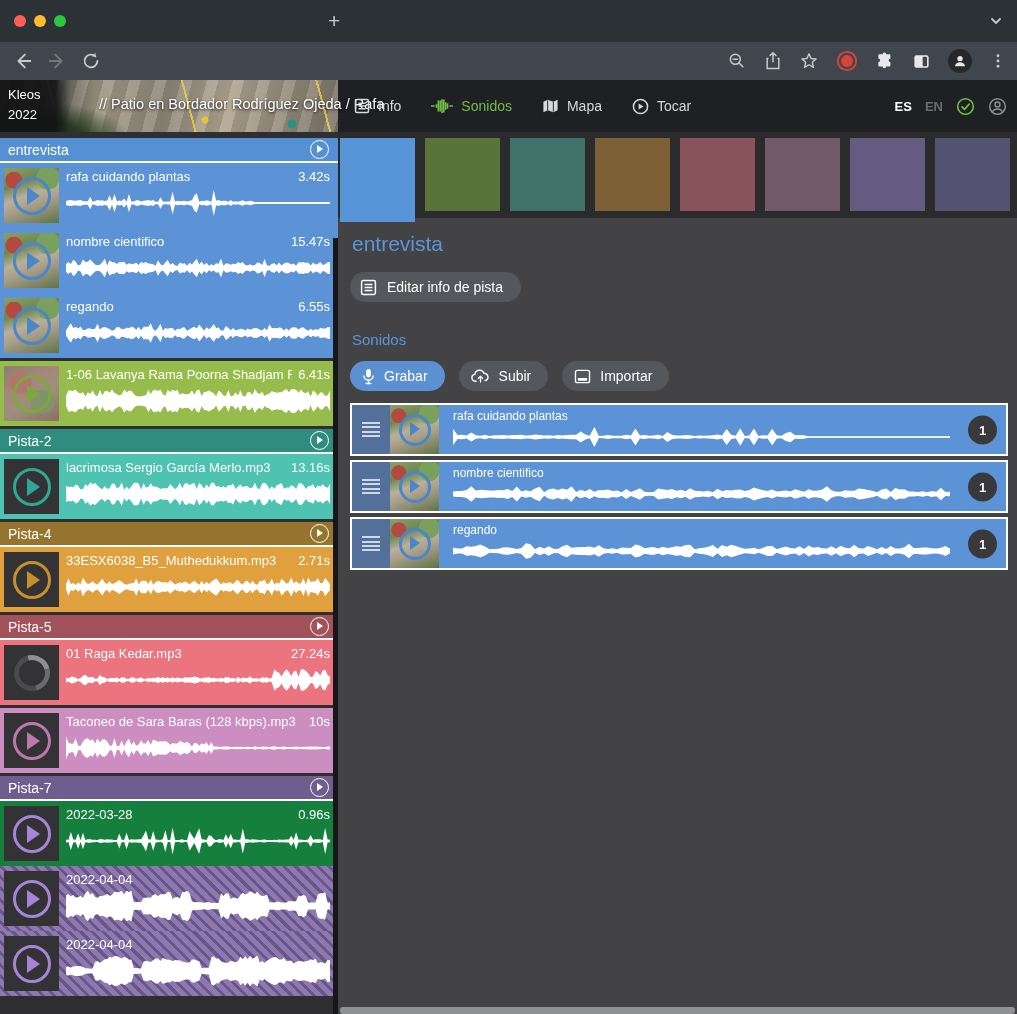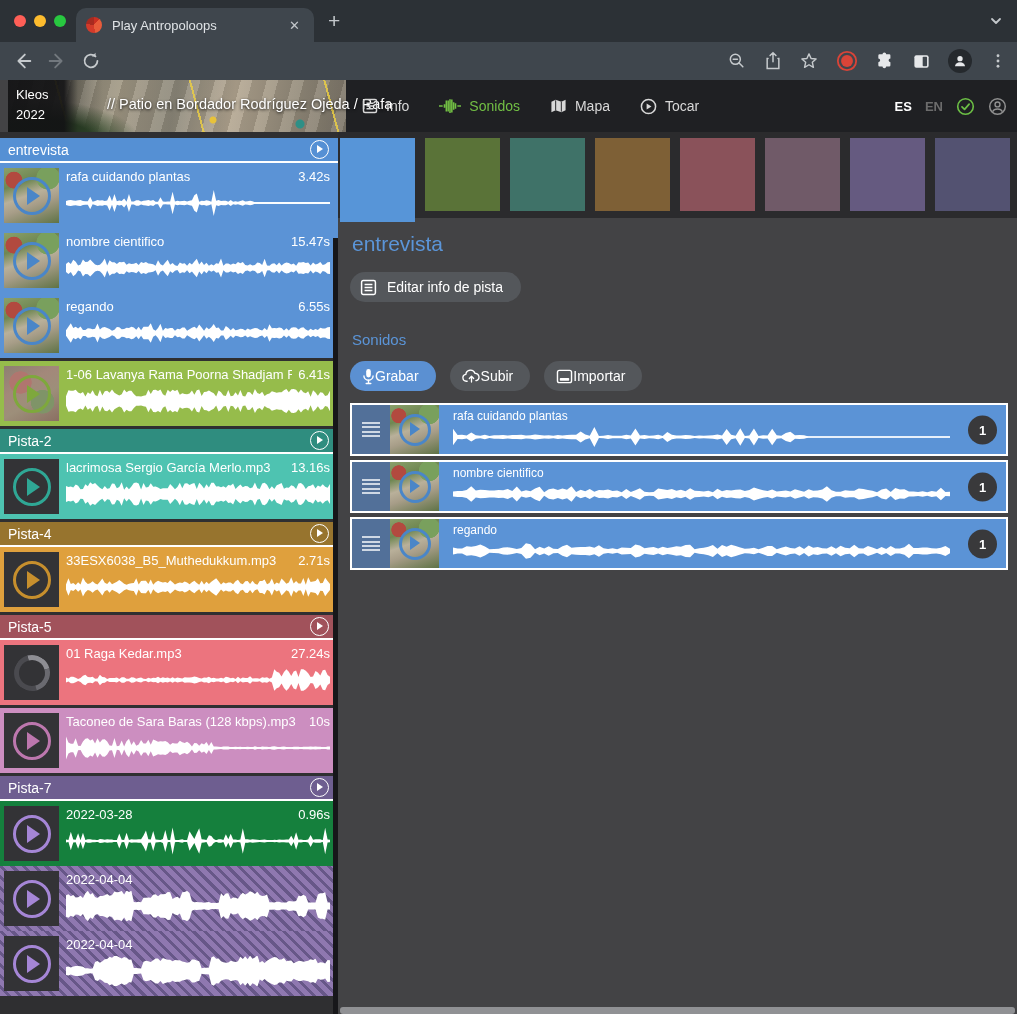--- a/index.html
+++ b/index.html
@@ -25,21 +25,21 @@
   .toolbar{position:absolute;left:0;top:42px;right:0;height:38px;background:#3f464d;}
   .navbtn{position:absolute;top:8px;}
   .urlbar{position:absolute;left:112px;top:47px;width:642px;height:28px;border-radius:14px;background:#2c3136;
           display:flex;align-items:center;padding:0 12px;box-sizing:border-box;font-size:13px;white-space:nowrap;overflow:hidden;}
   .url-domain{color:#e8eaed;font-weight:600;margin-left:10px;}
   .url-path{color:#9aa0a6;}
   .tb-right{position:absolute;right:10px;top:7px;display:flex;align-items:center;gap:17px;}
   .avatar-circle{width:24px;height:24px;border-radius:50%;background:#25292d;display:flex;align-items:center;justify-content:center;}
 
   
-  .appheader{position:absolute;left:8px;top:80px;right:0;height:52px;background:#1f2023;}
+  .appheader{position:absolute;left:0;top:80px;right:0;height:52px;background:#1f2023;}
   .photo{position:absolute;left:0;top:0;width:338px;height:52px;overflow:hidden;
     background:
       radial-gradient(circle 5px at 205px 40px, #e8c23a 0 3px, rgba(0,0,0,0) 4px),
       radial-gradient(circle 6px at 292px 44px, #2e8f86 0 4px, rgba(0,0,0,0) 5px),
       radial-gradient(130px 55px at 35px 62px, #2e4527 0 40%, rgba(0,0,0,0) 75%),
       repeating-linear-gradient(75deg, rgba(0,0,0,0) 0 58px, rgba(233,205,70,.85) 58px 60px, rgba(0,0,0,0) 60px 130px),
       repeating-linear-gradient(105deg, rgba(255,255,255,.08) 0 11px, rgba(0,0,0,.10) 11px 25px),
       linear-gradient(100deg,#55534b 0%,#8d8878 16%,#a39a86 33%,#8f8a7c 49%,#b5a893 66%,#988f7e 83%,#7e776a 100%);}
   .photo-shade{position:absolute;left:0;top:0;width:338px;height:52px;
       background:linear-gradient(90deg, rgba(18,18,20,.93) 0 56px, rgba(18,18,20,.25) 70px, rgba(0,0,0,0) 95px);}
@@ -91,21 +91,21 @@
   .swatchstrip{position:absolute;left:0;top:0;right:0;height:86px;background:#2b2b2d;display:flex;gap:10px;
       padding:6px 0 0 2px;box-sizing:border-box;align-items:flex-start;overflow:visible;z-index:2;}
   .swatch{width:75px;height:73px;flex:none;}
   .swatch.selected{height:84px;}
   .content{position:absolute;left:0;top:86px;right:0;bottom:0;background:#434345;padding:10px 0 0 12px;box-sizing:border-box;}
   .panel-title{color:#5b95d8;font-size:21px;font-weight:500;margin:4px 0 16px 2px;}
   .edit-btn{display:inline-flex;align-items:center;gap:10px;background:#54575b;color:#fff;border-radius:16px;
       height:30px;padding:0 18px 0 10px;font-size:14px;}
   .section-title{color:#5b95d8;font-size:15px;font-weight:500;margin:29px 0 13px 2px;}
   .actions{display:flex;gap:14px;}
-  .pill{display:inline-flex;align-items:center;height:30px;border-radius:16px;padding:0 17px 0 12px;
+  .pill{display:inline-flex;align-items:center;gap:9px;height:30px;border-radius:16px;padding:0 17px 0 12px;
       font-size:14px;color:#fff;background:#54575b;}
   .pill.primary{background:#5b90d2;}
   .sounds{margin-top:12px;width:658px;display:flex;flex-direction:column;gap:4px;}
   .sound-row{height:53px;box-sizing:border-box;border:2px solid #fff;background:#5b93d6;display:flex;position:relative;}
   .drag{width:38px;flex:none;background:#527099;display:flex;align-items:center;justify-content:center;}
   .drag-lines{width:18px;height:15px;background:repeating-linear-gradient(#cfd8e4 0 2px, rgba(0,0,0,0) 2px 4.5px);}
   .srow-thumb{width:49px;height:49px;flex:none;position:relative;}
   .srow-thumb .play-ring{width:26px;height:26px;border-width:3px;}
   .srow-thumb .play-ring::after{left:8px;top:5px;border-left:10px solid var(--ring);border-top:7px solid rgba(0,0,0,0);border-bottom:7px solid rgba(0,0,0,0);}
   .srow-main{flex:1;position:relative;padding:4px 56px 0 14px;overflow:hidden;}
@@ -117,25 +117,20 @@
 </style>
 </head>
 <body>
 
 <div class="tabbar">
   <div class="traffic">
     <div class="light red"></div>
     <div class="light yellow"></div>
     <div class="light green"></div>
   </div>
-  <div class="tab">
-    <div class="favicon"></div>
-    <div class="tab-title">Play Antropoloops</div>
-    <div class="tab-close">✕</div>
-  </div>
   <div class="newtab">+</div>
   <div class="tab-chevron">
     <svg width="14" height="14" viewBox="0 0 14 14">
         <path d="M3 5 L7 9 L11 5" stroke="#c3c7cb" stroke-width="1.8" fill="none" stroke-linecap="round" stroke-linejoin="round"></path>
       </svg>
   </div>
 </div>
 
 <div class="toolbar">
   <div class="navbtn" style="left:12px">

